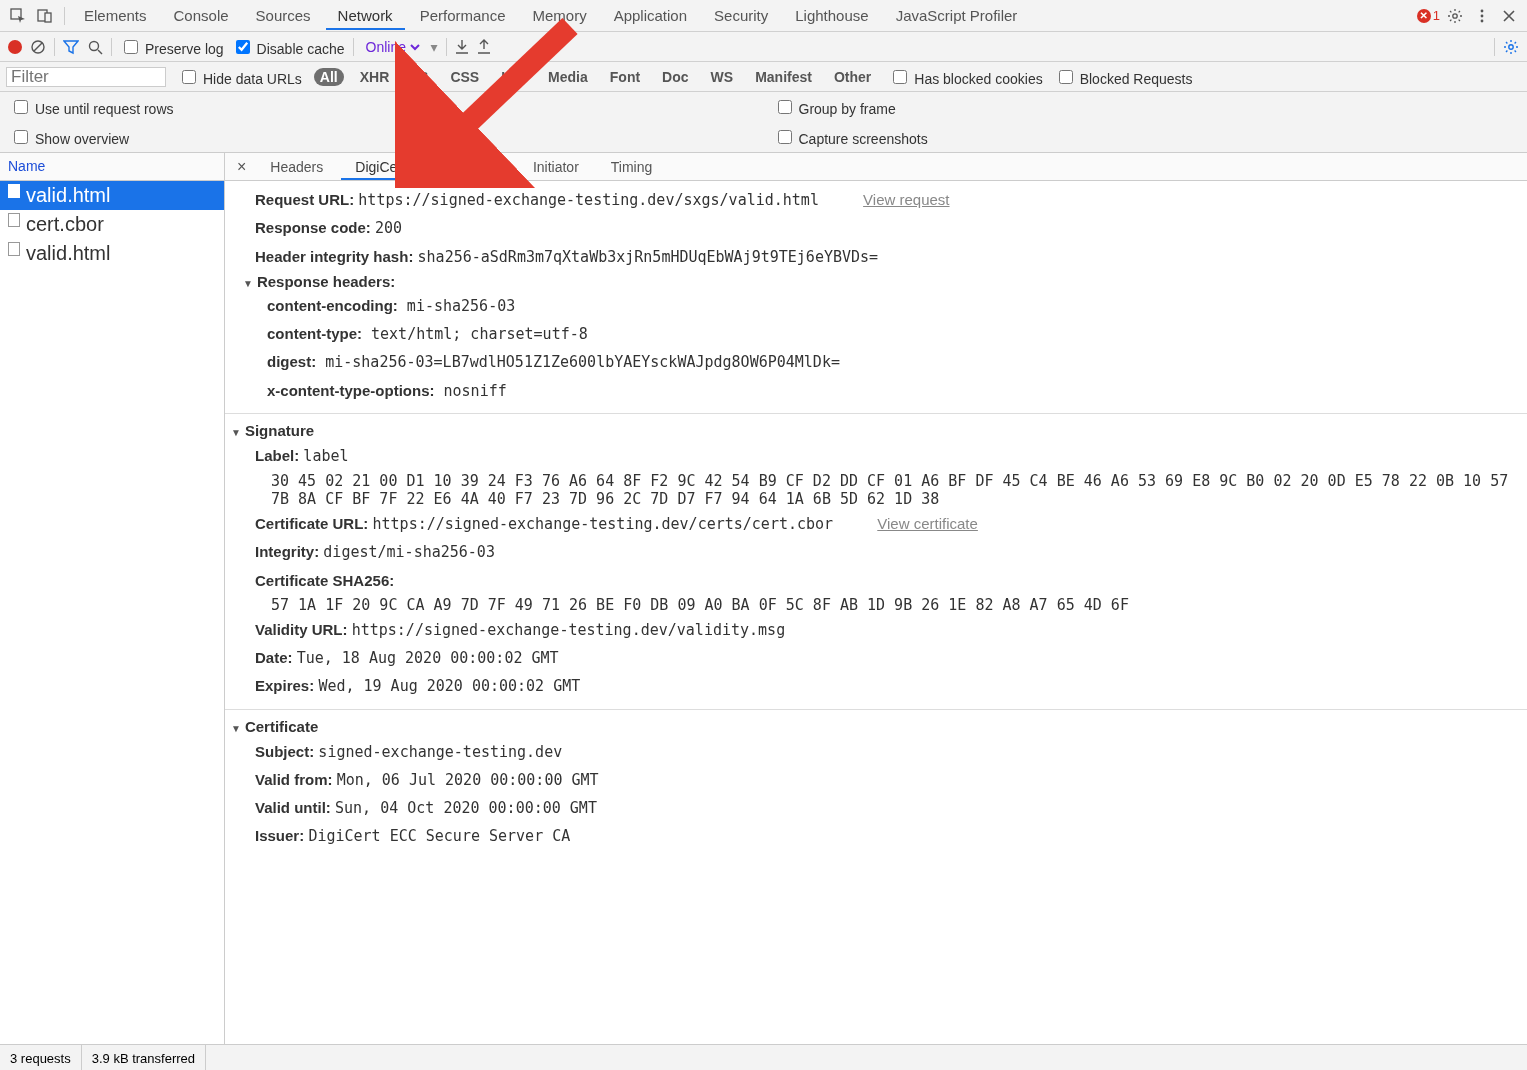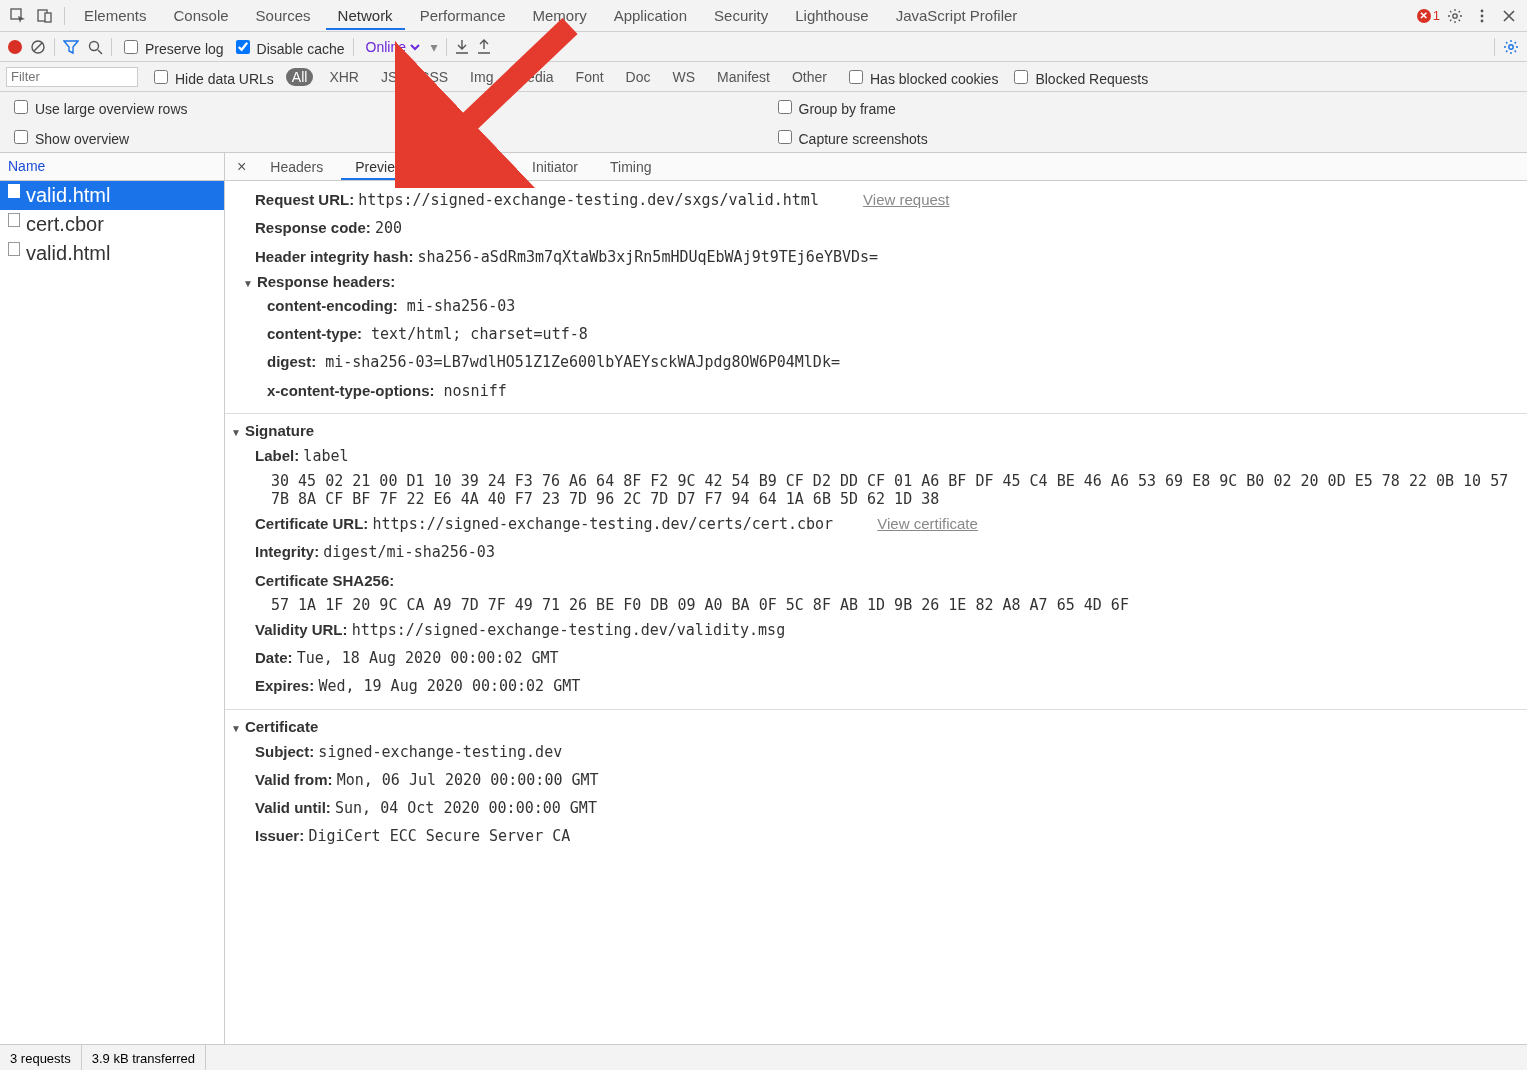--- a/index.html
+++ b/index.html
@@ -20,24 +20,24 @@
   .net-toolbar { display:flex; align-items:center; height:30px; border-bottom:1px solid #d0d0d0; background:#f3f3f3; padding:0 8px; gap:8px; font-size:14px; }
   .net-toolbar .rec { width:14px; height:14px; border-radius:50%; background:#d93025; }
   .net-toolbar .iconbtn { color:#555; cursor:pointer; display:inline-flex; align-items:center; }
   .net-toolbar .vsep { width:1px; height:18px; background:#ccc; }
   .net-toolbar select.throttle { border:none; background:transparent; font-size:14px; color:#6d28d9; }
   .chk { display:inline-flex; align-items:flex-end; gap:4px; cursor:pointer; }
   .chk input { width:14px; height:14px; }
 
   
   .filter-bar { display:flex; align-items:center; height:30px; border-bottom:1px solid #d0d0d0; background:#f3f3f3; padding:0 6px; gap:12px; font-size:14px; }
-  .filter-bar input.filter { width:132px; height:20px; border:1px solid #ccc; padding:1px 4px; font-size:13px; background:#fff; }
+  .filter-bar input.filter { width:160px; height:20px; border:1px solid #ccc; padding:1px 4px; font-size:17px; background:#fff; }
   .type-chip { padding:1px 6px; border-radius:9px; cursor:pointer; color:#555; font-size:14px; }
   .type-chip.active { background:#6e6e6e; color:#fff; }
-  .filter-bar .group { display:flex; gap:10px; align-items:center; }
+  .filter-bar .group { display:flex; gap:10px; align-items:center;font-weight:bold; }
 
   
   .opt-rows { background:#f3f3f3; border-bottom:1px solid #ccc; font-size:14px; }
   .opt-row { display:flex; }
   .opt-cell { width:50%; padding:5px 10px; }
 
   
   .split { display:flex; height: calc(100% - 32px - 30px - 30px - 60px - 27px); }
   .left-pane { width:225px; border-right:1px solid #ccc; display:flex; flex-direction:column; }
   .left-header { height:28px; border-bottom:1px solid #ccc; padding:5px 8px; font-size:14px; color:#1d4ed8; background:#fafafa; }
@@ -207,21 +207,21 @@
   <label class="chk">
       <input type="checkbox" style="">
       <span>Blocked Requests</span>
     </label>
 </div>
 
 <div class="opt-rows">
   <div class="opt-row">
     <div class="opt-cell"><label class="chk">
           <input type="checkbox" style="">
-          <span>Use large overview rows</span>
+          <span>Use until request rows</span>
         </label></div>
     <div class="opt-cell"><label class="chk">
           <input type="checkbox" style="">
           <span>Group by frame</span>
         </label></div>
   </div>
   <div class="opt-row">
     <div class="opt-cell"><label class="chk">
           <input type="checkbox" style="">
           <span>Show overview</span>
@@ -249,21 +249,21 @@
           <span class="doc-icon"></span>
           <span>valid.html</span>
         </div>
       </div>
   </div>
 
   <div class="right-pane">
     <div class="sub-tabs">
       <span class="close">×</span>
       <span class="stab">Headers</span>
-      <span class="stab active">Preview</span>
+      <span class="stab active">DigiCert</span>
       <span class="stab">Response</span>
       <span class="stab">Initiator</span>
       <span class="stab">Timing</span>
     </div>
 
     <div class="detail-body">
 
       <div class="section">
         <div class="kv-row">
           <span class="k">Request URL:</span>

